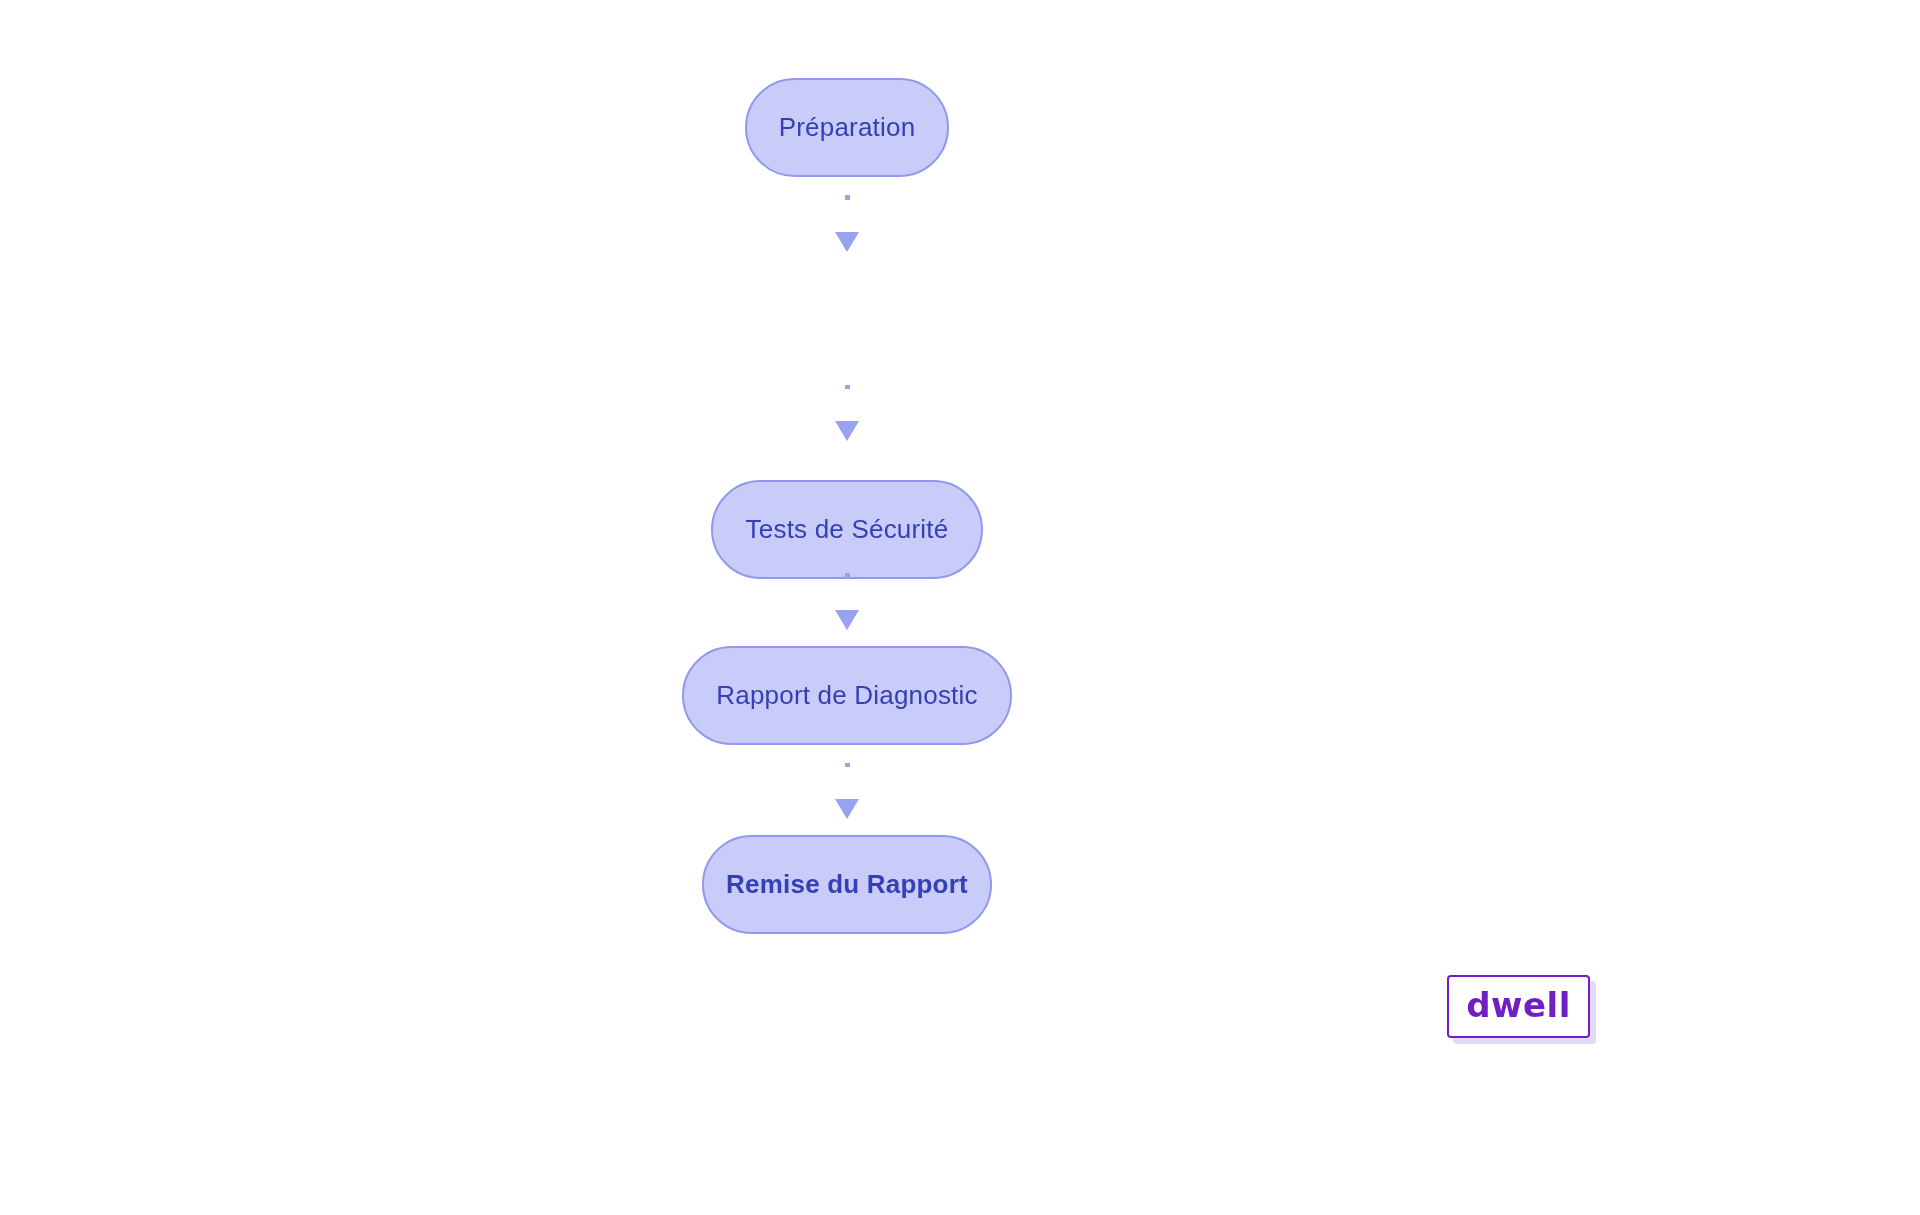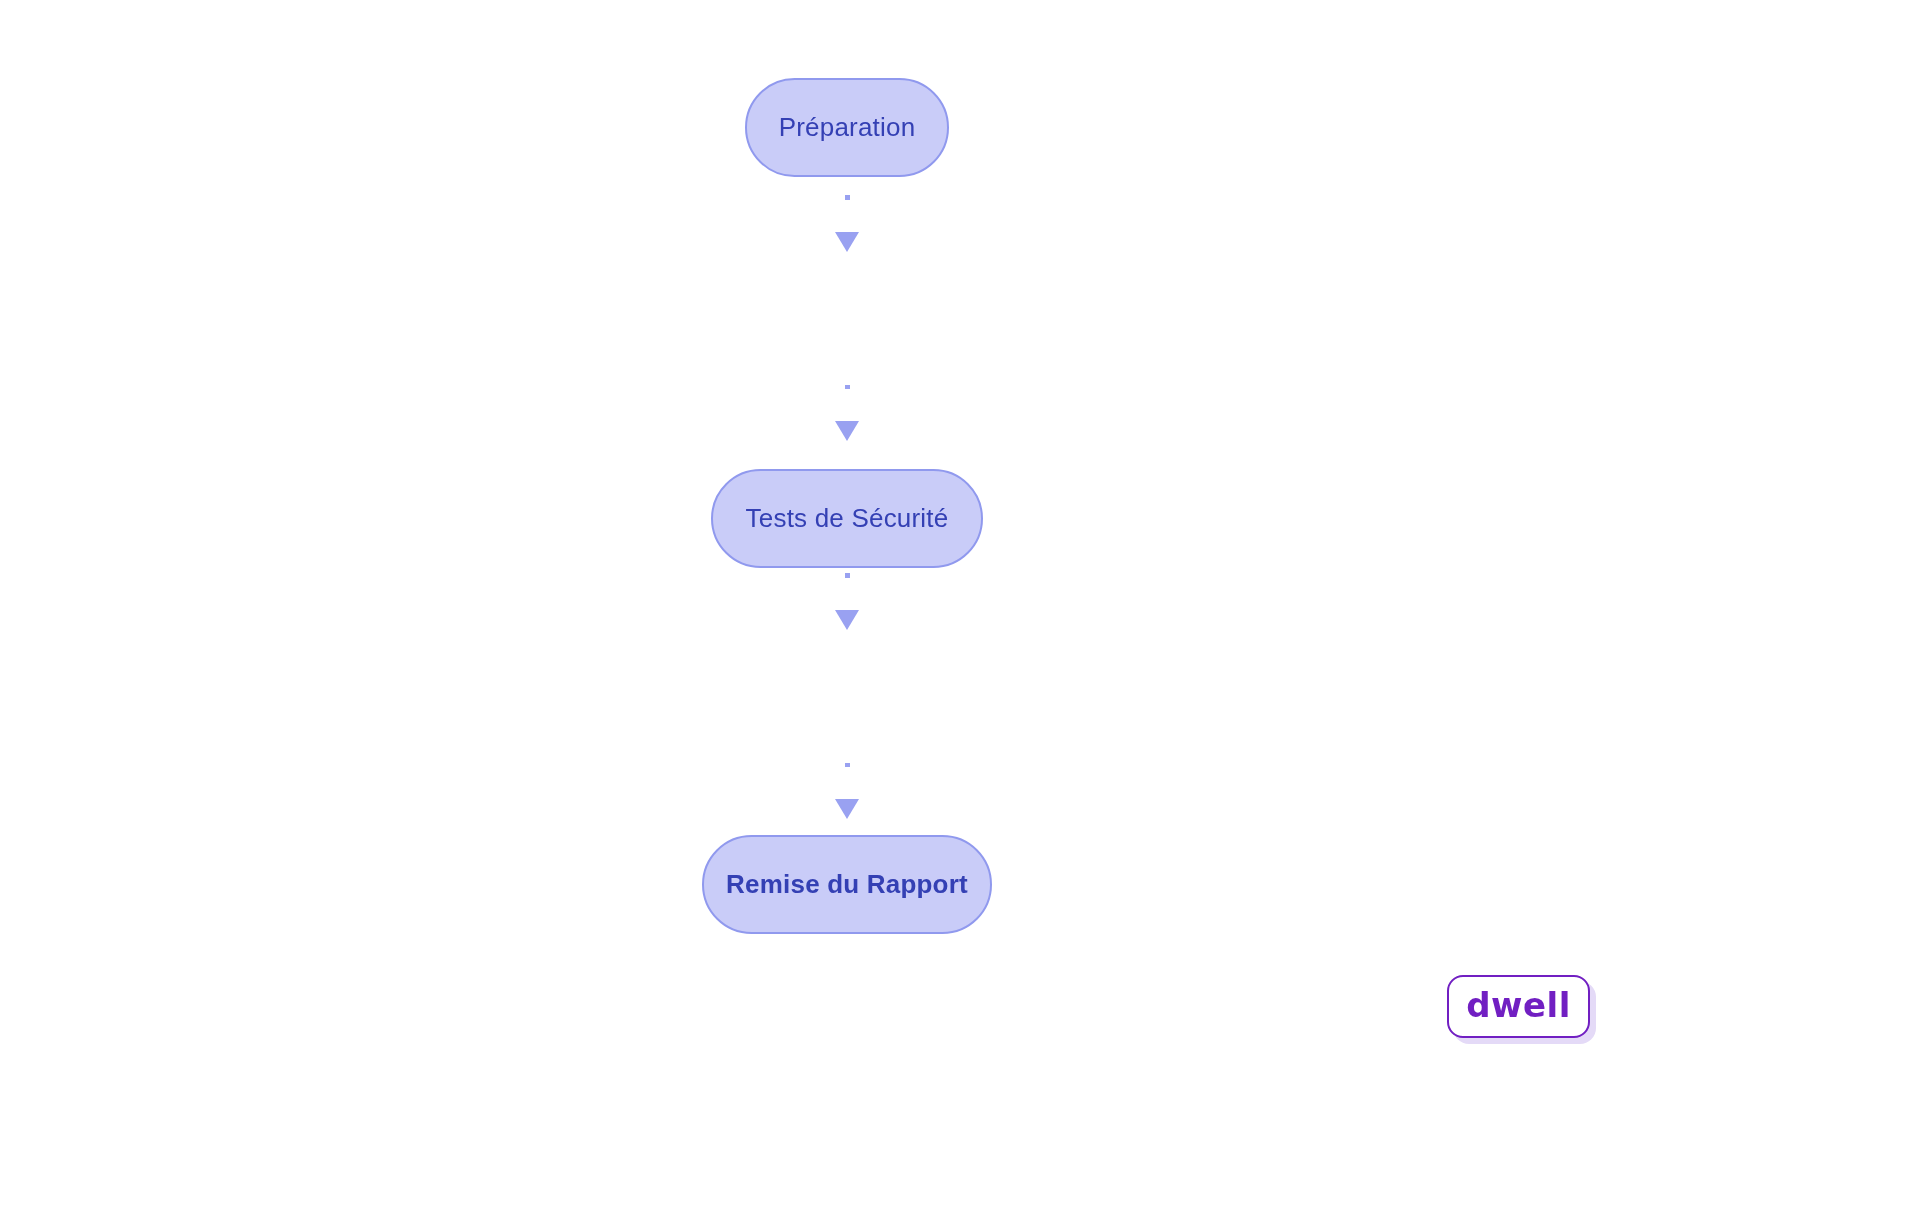--- a/index.html
+++ b/index.html
@@ -31,21 +31,21 @@
     display:flex;
     align-items:center;
     justify-content:center;
     color:var(--node-text);
     font-size:26px;
     letter-spacing:0.2px;
     white-space:nowrap;
   }
   .n1{top:14px;width:204px;}
   .n2{top:204px;width:282px;}
-  .n3{top:405px;width:272px;}
+  .n3{top:416px;width:272px;}
   .n4{top:582px;width:330px;}
   .n5{top:771px;width:290px;font-weight:bold;}
 
   .flow-arrow{
     position:absolute;
     left:783px;
     transform:translateX(-50%);
     width:26px;
     display:flex;
     flex-direction:column;
@@ -68,21 +68,21 @@
   }
 
   .logo-box{
     position:absolute;
     left:1383px;
     top:911px;
     width:143px;
     height:63px;
     background:#ffffff;
     border:2.5px solid var(--logo-color);
-    border-radius:16px;
+    border-radius:4px;
     box-shadow:6px 6px 0 var(--logo-shadow);
     display:flex;
     align-items:center;
     justify-content:center;
   }
   .logo-text{
     font-family:"DejaVu Sans", sans-serif;
     font-weight:700;
     font-size:34px;
     color:var(--logo-color);
@@ -113,20 +113,23 @@
 
   <div class="flow-node n3">
     <span>Tests de Sécurité</span>
   </div>
 
   <div class="flow-arrow a3">
     <div class="arrow-line"></div>
     <div class="arrow-head"></div>
   </div>
 
+  <div class="flow-node n4">
+    <span>Rapport de Diagnostic</span>
+  </div>
 
   <div class="flow-arrow a4">
     <div class="arrow-line"></div>
     <div class="arrow-head"></div>
   </div>
 
   <div class="flow-node n5">
     <span>Remise du Rapport</span>
   </div>
 

